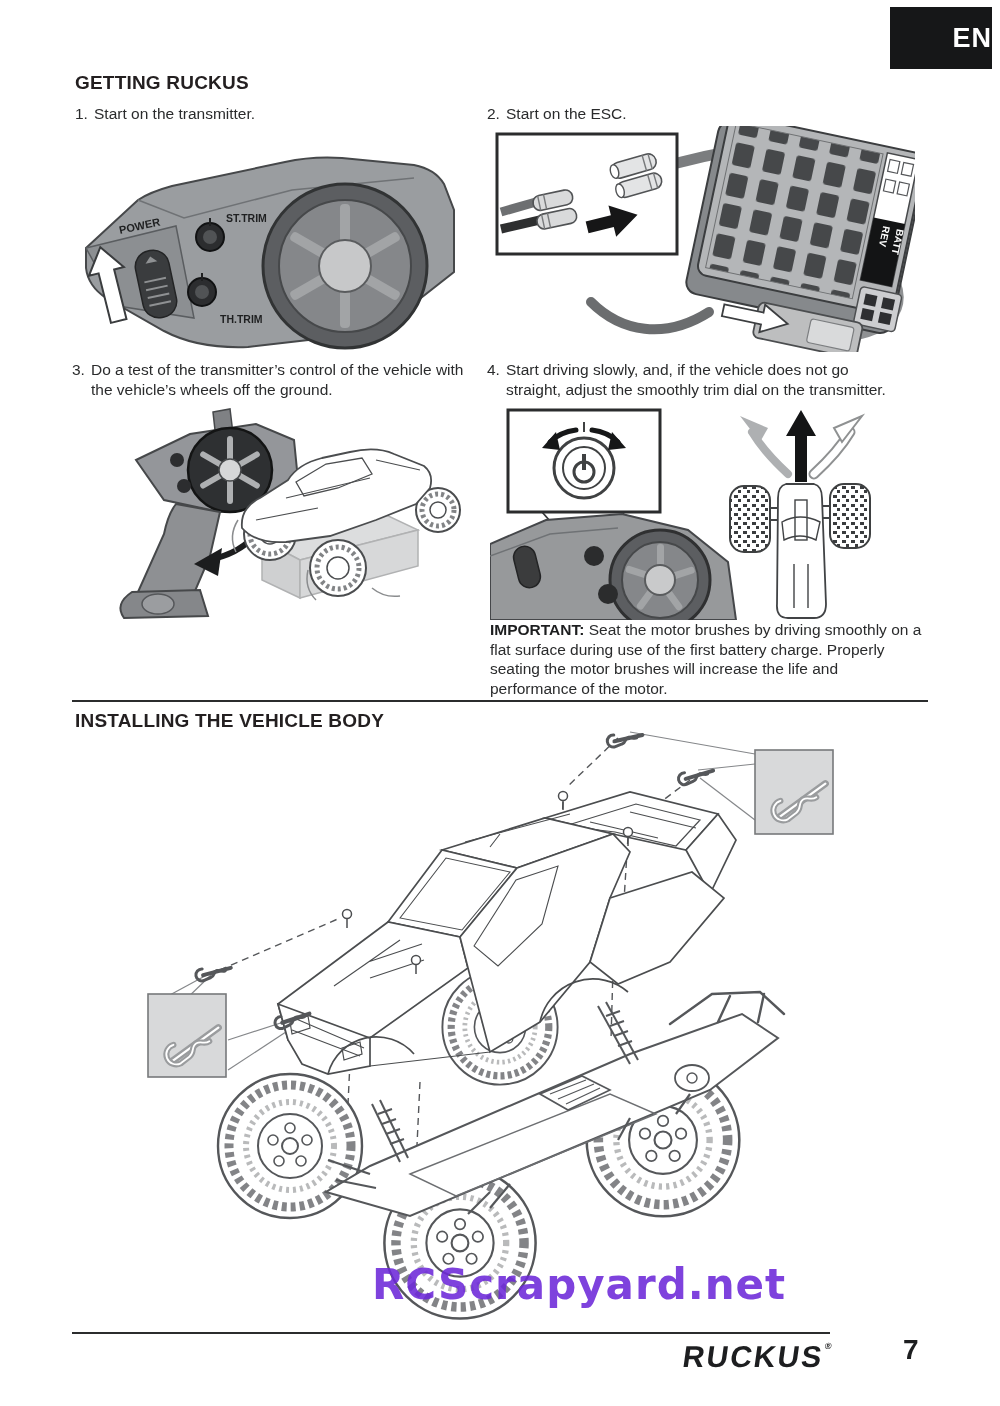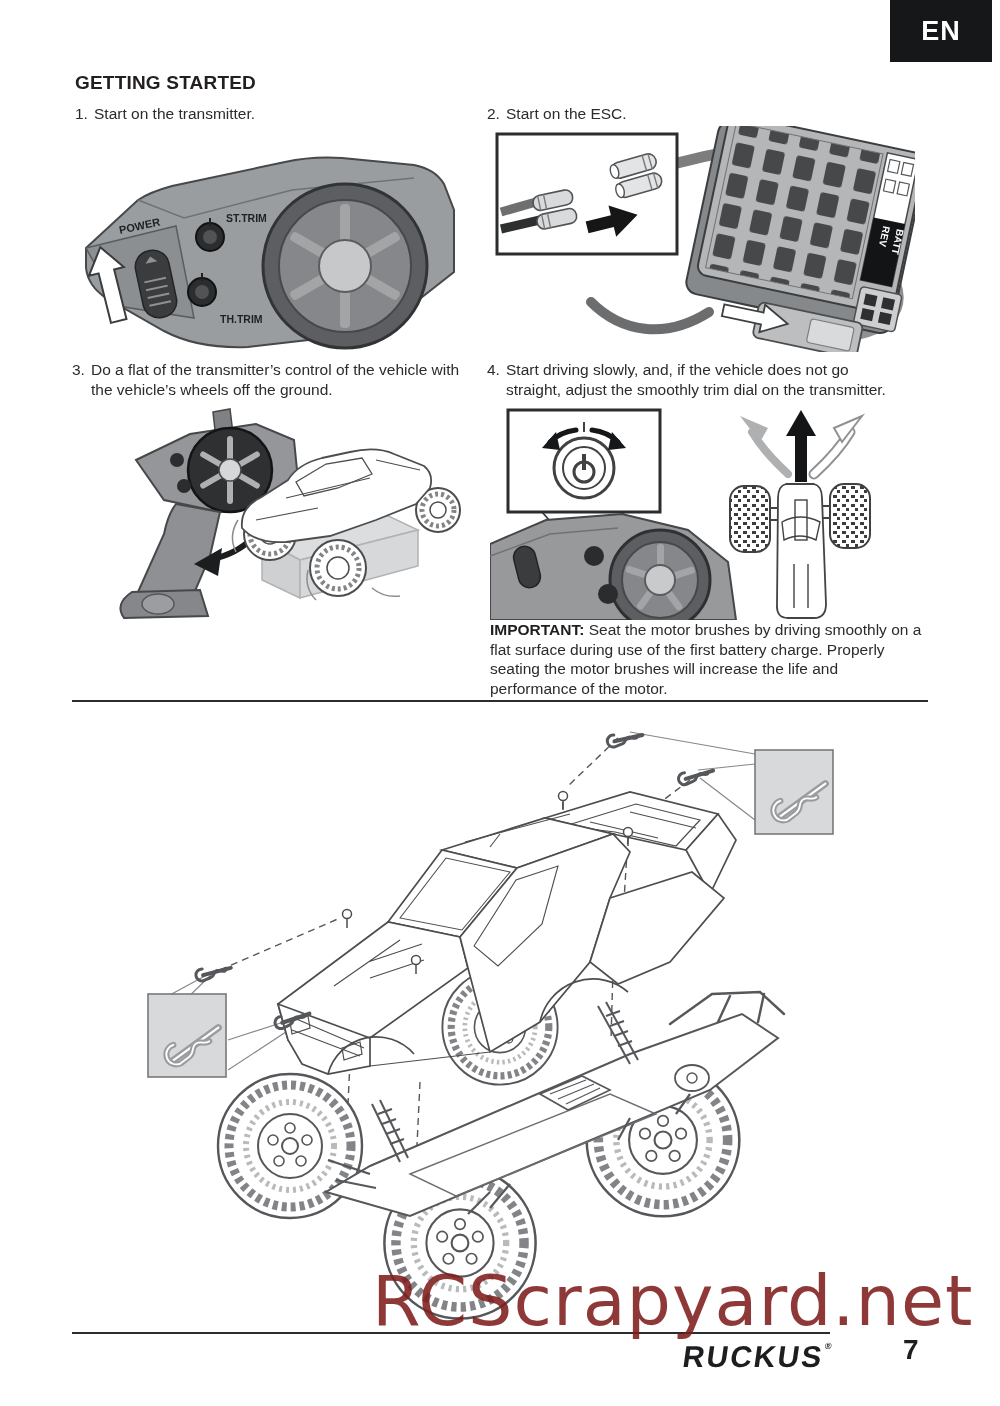--- a/index.html
+++ b/index.html
@@ -1,46 +1,46 @@
 <!DOCTYPE html>
 <html><head>
 <meta charset="utf-8">
 <style>
   *{margin:0;padding:0;box-sizing:border-box}
   html,body{background:#ececec}
   body{font-family:"Liberation Sans",sans-serif;color:#231f20}
   .page{position:relative;width:1000px;height:1406px;margin:0 auto;background:#ffffff;overflow:hidden}
   .abs{position:absolute}
-  .lang-badge{left:890px;top:0;width:102px;height:62px;background:#161718;color:#fff;
-    display:flex;align-items:center;justify-content:center;font-weight:bold;font-size:27px;letter-spacing:1px}
+  .lang-badge{left:890px;top:7px;width:102px;height:62px;background:#161718;color:#fff;
+    display:flex;align-items:center;justify-content:flex-end;font-weight:bold;font-size:27px;letter-spacing:1px}
   .h-main{font-size:19px;font-weight:bold;letter-spacing:.2px;color:#231f20}
   .step{display:flex;font-size:15.5px;line-height:19.5px;color:#2a2b2c}
   .step .num{flex:none;width:19px}
   .important{font-size:15.5px;line-height:19.5px;color:#2a2b2c}
   .important b{font-weight:bold;color:#1d1e1f}
   .rule{background:#2b2c2d;height:2px}
-  .watermark{left:372px;top:1260px;font-family:"DejaVu Sans",sans-serif;font-weight:normal;
-    font-size:70px;letter-spacing:1px;color:#7f1d1d;opacity:.88;z-index:6;white-space:nowrap}
+  .watermark{left:372px;top:1260px;font-family:"DejaVu Sans",sans-serif;font-weight:bold;
+    font-size:42px;letter-spacing:1px;color:#6d28d9;opacity:.88;z-index:6;white-space:nowrap}
   .brand{left:683px;top:1340px;font-weight:bold;font-size:30px;letter-spacing:2px;
     transform:skewX(-8deg);color:#1d1e20;z-index:7}
   .brand sup{font-size:9px;vertical-align:18px;letter-spacing:0}
   .pagenum{left:903px;top:1334px;font-weight:bold;font-size:28px;color:#1d1e20;z-index:7}
   svg{display:block}
   svg text{font-family:"Liberation Sans",sans-serif}
 </style>
 </head>
 <body>
 
 <div class="page">
 
   <div class="abs lang-badge">
     <span>EN</span>
   </div>
 
-  <div class="abs h-main" style="left:75px;top:72px">GETTING STARTED</div>
+  <div class="abs h-main" style="left:75px;top:72px">GETTING RUCKUS</div>
 
   <div class="abs step" style="left:75px;top:104px;width:400px">
     <span class="num">1.</span>
     <span>Start on the transmitter.</span>
   </div>
 
   <div class="abs step" style="left:487px;top:104px;width:420px">
     <span class="num">2.</span>
     <span>Start on the ESC.</span>
   </div>
@@ -149,21 +149,21 @@
         <line x1="158" y1="52" x2="158" y2="68" stroke="#77797b" stroke-width="1.4"></line>
       </g>
       <g transform="rotate(-14 112 82)">
         <polygon points="88,90 114,90 114,80 140,96 114,112 114,102 88,102" fill="#161617"></polygon>
       </g>
     </g>
   </svg>
 
   <div class="abs step" style="left:72px;top:360px;width:402px">
     <span class="num">3.</span>
-    <span>Do a flat of the transmitter’s control of the vehicle with the vehicle’s wheels off the ground.</span>
+    <span>Do a test of the transmitter’s control of the vehicle with the vehicle’s wheels off the ground.</span>
   </div>
   <div class="abs step" style="left:487px;top:360px;width:404px">
     <span class="num">4.</span>
     <span>Start driving slowly, and, if the vehicle does not go straight, adjust the smoothly trim dial on the transmitter.</span>
   </div>
 
   <svg class="abs" style="left:80px;top:408px" width="382" height="216" viewBox="0 0 382 216">
     <g>
       <polygon points="133,4 150,1 154,34 137,40" fill="#7f8184" stroke="#46484a" stroke-width="1.5"></polygon>
       <path d="M56,52 L110,26 L176,16 L214,32 L218,72 L192,96 L140,104 L84,92 Z" fill="#94969a" stroke="#46484a" stroke-width="2"></path>
@@ -280,20 +280,21 @@
       <path d="M324,70 Q348,48 360,28" fill="none" stroke="#ffffff" stroke-width="7" stroke-linecap="round"></path>
       <polygon points="352,38 372,12 344,24" fill="#ffffff" stroke="#8f9192" stroke-width="2"></polygon>
     </g>
   </svg>
 
   <div class="abs important" style="left:490px;top:620px;width:434px">
     <b>IMPORTANT:</b><span> Seat the motor brushes by driving smoothly on a flat surface during use of the first battery charge. Properly seating the motor brushes will increase the life and performance of the motor.</span>
   </div>
 
   <div class="abs rule" style="left:72px;top:700px;width:856px"></div>
+  <div class="abs h-main" style="left:75px;top:710px">INSTALLING THE VEHICLE BODY</div>
 
   <svg class="abs" style="left:70px;top:722px" width="862" height="615" viewBox="0 0 862 615">
     <g fill="none" stroke="#85878a" stroke-width="1.2">
       <path d="M560,10 L685,32"></path>
         <path d="M628,48 L685,42"></path>
         <path d="M630,56 L685,98"></path>
       <path d="M146,248 L98,274"></path>
         <path d="M142,252 L80,312"></path>
         <path d="M226,296 L158,318"></path>
         <path d="M228,302 L158,348"></path>

